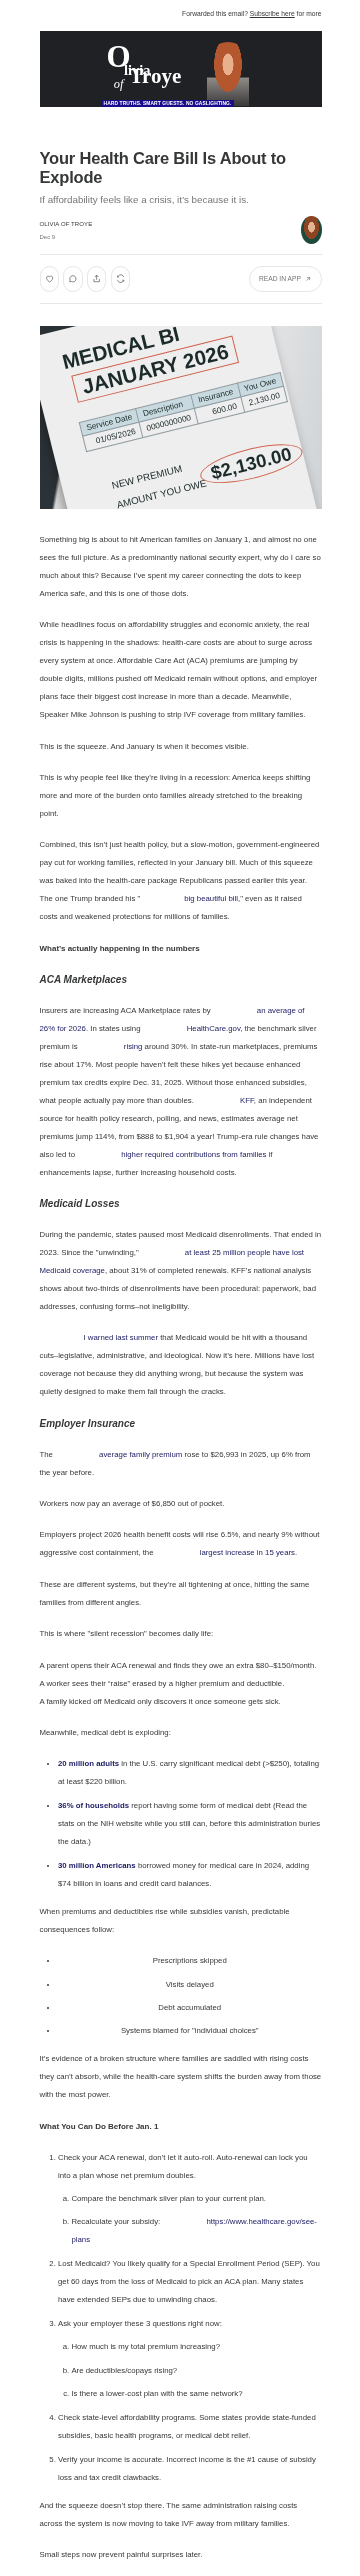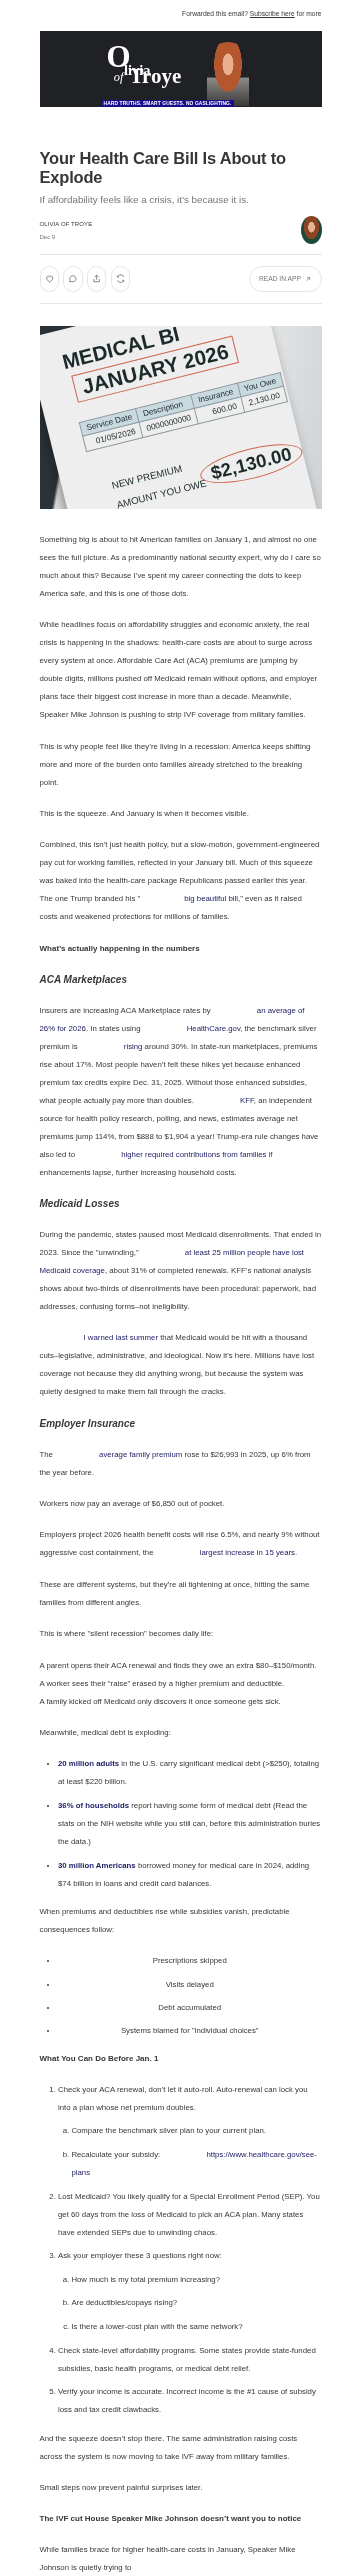--- a/index.html
+++ b/index.html
@@ -5,21 +5,21 @@
   * { box-sizing: border-box; margin: 0; padding: 0; }
   html, body { background: #ffffff; width: 361px; }
   body { font-family: "Liberation Sans", "DejaVu Sans", sans-serif; color: #363737; }
   .wrap { width: 282px; margin: 0 auto; position: relative; }
   .fwd { text-align: right; font-size: 6.7px; color: #363737; padding-top: 9.8px; height: 31px; }
   .fwd a { color: #363737; text-decoration: underline; }
   .banner { height: 76px; background: #1f2124; position: relative; overflow: hidden; }
   .banner .logo { position: absolute; left: 67px; top: 10.3px; color: #fff; font-family: "Liberation Serif", "DejaVu Serif", serif; }
   .banner .logo .big-o { font-size: 31px; font-weight: bold; line-height: 31px; display: inline-block; }
   .banner .logo .livia { font-size: 14.4px; font-weight: bold; position: absolute; left: 17.5px; top: 21px; }
-  .banner .logo .of { font-size: 12.4px; font-style: italic; position: absolute; left: 7.2px; top: 29px; }
+  .banner .logo .of { font-size: 12.4px; font-style: italic; position: absolute; left: 7.2px; top: 36px; }
   .banner .logo .troye { font-size: 21px; font-weight: bold; position: absolute; left: 23px; top: 23px; }
   .banner .tagline { position: absolute; left: 62px; bottom: 0; background: #1a0d8c; color: #fff; font-size: 4.9px; font-weight: bold; padding: 1px 2.1px; letter-spacing: 0.1px; }
   .banner .portrait { position: absolute; left: 167px; top: 11.3px; width: 42px; height: 64px; border-radius: 21.6px 21.6px 0 0; background: radial-gradient(ellipse at 50% 35%, #e9b08e 0 18%, #b4562e 19% 46%, transparent 47%), linear-gradient(#1f2124 0, #1f2124 55%, #8f8a86 56%, #3a3a3a 100%); }
   h1.title { font-family: "Liberation Sans", "DejaVu Sans", sans-serif; font-weight: bold; font-size: 16.5px; line-height: 18.5px; color: #363737; margin-top: 42px; letter-spacing: -0.2px; }
   .subtitle { font-size: 9.8px; color: #757575; margin-top: 7.2px; line-height: 13.4px; }
   .byline { display: flex; justify-content: space-between; align-items: center; margin-top: 9.3px; padding-bottom: 9.8px; border-bottom: 0.5px solid #e6e6e6; }
   .byline .author { font-size: 6px; color: #363737; text-transform: uppercase; letter-spacing: 0.1px; line-height: 8.2px; }
   .byline .date { font-size: 6px; color: #757575; margin-top: 5.2px; }
   .avatar { width: 20.6px; height: 28px; border-radius: 50%; background: radial-gradient(ellipse at 50% 40%, #e5b492 0 22%, #8c4422 23% 50%, #1e4a3b 51%); }
   .actions { display: flex; align-items: center; justify-content: space-between; padding: 11.3px 0; border-bottom: 0.5px solid #e6e6e6; }
@@ -132,22 +132,22 @@
         </table>
       <div class="np">NEW PREMIUM</div>
       <div class="ayo">AMOUNT YOU OWE</div>
       <div class="amount">$2,130.00</div>
     </div>
   </div>
 
   <div class="body">
     <p>Something big is about to hit American families on January 1, and almost no one sees the full picture. As a predominantly national security expert, why do I care so much about this? Because I’ve spent my career connecting the dots to keep America safe, and this is one of those dots.</p>
     <p>While headlines focus on affordability struggles and economic anxiety, the real crisis is happening in the shadows: health-care costs are about to surge across every system at once. Affordable Care Act (ACA) premiums are jumping by double digits, millions pushed off Medicaid remain without options, and employer plans face their biggest cost increase in more than a decade. Meanwhile, Speaker Mike Johnson is pushing to strip IVF coverage from military families.</p>
+    <p>This is the squeeze. And January is when it becomes visible.</p>
     <p>This is why people feel like they’re living in a recession: America keeps shifting more and more of the burden onto families already stretched to the breaking point.</p>
-    <p>This is the squeeze. And January is when it becomes visible.</p>
     <p><span>Combined, this isn’t just health policy, but a slow-motion, government-engineered pay cut for working families, reflected in your January bill. Much of this squeeze was baked into the health-care package Republicans passed earlier this year. The one Trump branded his "</span><a href="#">big beautiful bill</a><span>," even as it raised costs and weakened protections for millions of families.</span></p>
 
     <h3>What’s actually happening in the numbers</h3>
     <h4>ACA Marketplaces</h4>
     <p><span>Insurers are increasing ACA Marketplace rates by </span><a href="#">an average of 26% for 2026</a><span>. In states using </span><a href="#">HealthCare.gov</a><span>, the benchmark silver premium is </span><a href="#">rising</a><span> around 30%. In state-run marketplaces, premiums rise about 17%. Most people haven’t felt these hikes yet because enhanced premium tax credits expire Dec. 31, 2025. Without those enhanced subsidies, what people actually pay more than doubles. </span><a href="#">KFF</a><span>, an independent source for health policy research, polling, and news, estimates average net premiums jump 114%, from $888 to $1,904 a year! Trump-era rule changes have also led to </span><a href="#">higher required contributions from families</a><span> if enhancements lapse, further increasing household costs.</span></p>
 
     <h4>Medicaid Losses</h4>
     <p><span>During the pandemic, states paused most Medicaid disenrollments. That ended in 2023. Since the "unwinding," </span><a href="#">at least 25 million people have lost Medicaid coverage</a><span>, about 31% of completed renewals. KFF’s national analysis shows about two-thirds of disenrollments have been procedural: paperwork, bad addresses, confusing forms–not ineligibility.</span></p>
     <p><a href="#">I warned last summer</a><span> that Medicaid would be hit with a thousand cuts–legislative, administrative, and ideological. Now it’s here. Millions have lost coverage not because they did anything wrong, but because the system was quietly designed to make them fall through the cracks.</span></p>
 
@@ -170,20 +170,21 @@
       <li><strong>30 million Americans</strong><span> borrowed money for medical care in 2024, adding $74 billion in loans and credit card balances.</span></li>
     </ul>
 
     <p>When premiums and deductibles rise while subsidies vanish, predictable consequences follow:</p>
     <ul class="tight">
       <li>Prescriptions skipped</li>
       <li>Visits delayed</li>
       <li>Debt accumulated</li>
       <li>Systems blamed for "individual choices"</li>
     </ul>
+    <p>It’s evidence of a broken structure where families are saddled with rising costs they can’t absorb, while the health-care system shifts the burden away from those with the most power.</p>
 
     <h3>What You Can Do Before Jan. 1</h3>
     <ol>
       <li><span>Check your ACA renewal, don’t let it auto-roll. Auto-renewal can lock you into a plan whose net premium doubles.</span>
         <ol>
           <li>Compare the benchmark silver plan to your current plan.</li>
           <li><span>Recalculate your subsidy: </span><a href="#">https://www.healthcare.gov/see-plans</a></li>
         </ol>
       </li>
       <li>Lost Medicaid? You likely qualify for a Special Enrollment Period (SEP). You get 60 days from the loss of Medicaid to pick an ACA plan. Many states have extended SEPs due to unwinding chaos.</li>

